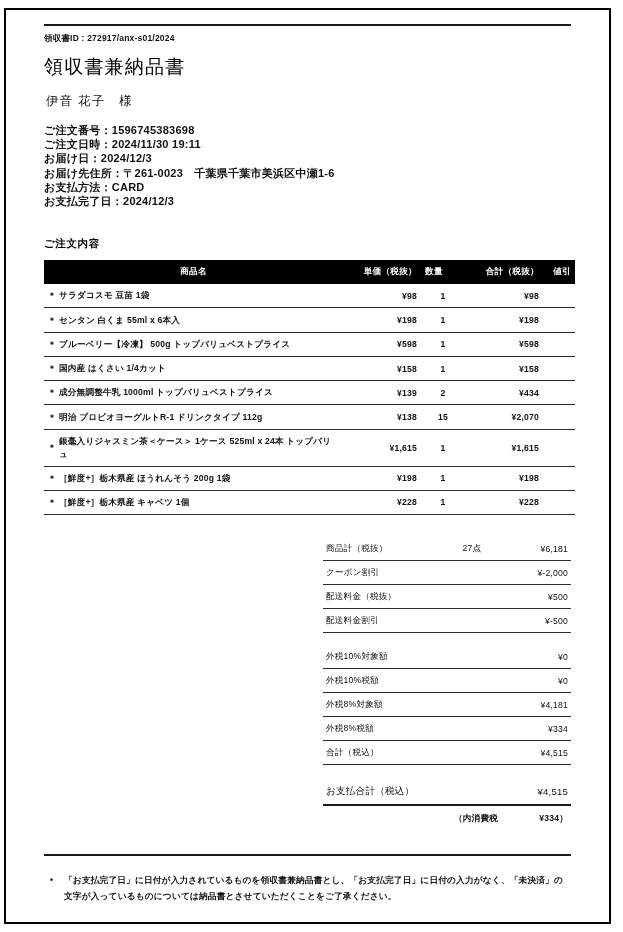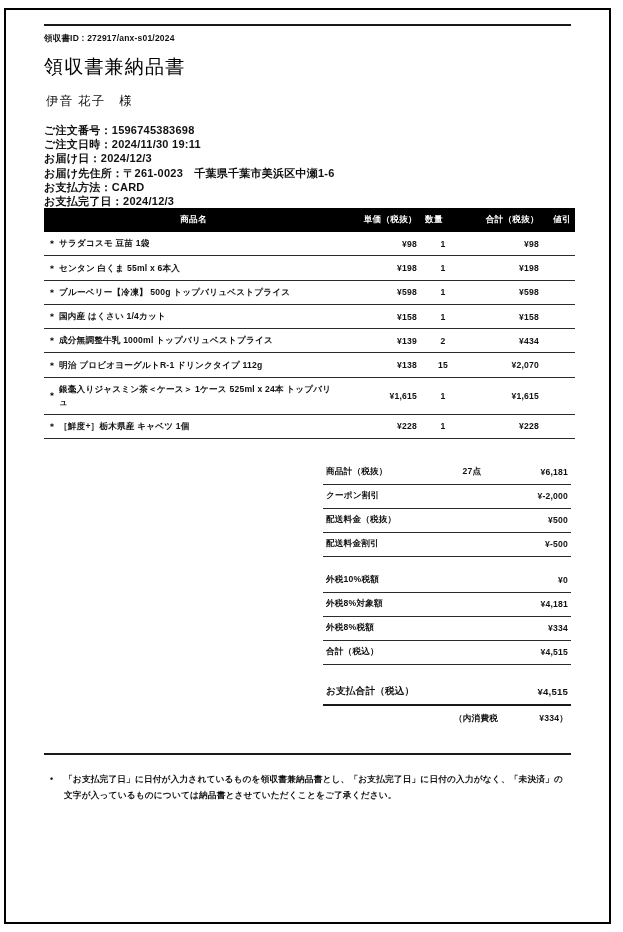--- a/index.html
+++ b/index.html
@@ -148,21 +148,21 @@
     table-layout: fixed;
     width: 248px;
     font-size: 8.6px;
   }
   table.summary col.s-label { width: 120px; }
   table.summary col.s-mid   { width: 58px; }
   table.summary col.s-val   { width: 70px; }
   table.summary td {
     padding: 5.5px 3px;
     border-bottom: 1.3px solid #2b2b2b;
-    font-weight: bold;
+    font-weight: normal;
     color: #111;
     letter-spacing: 0.2px;
     white-space: nowrap;
   }
   td.s-label { text-align: left; }
   td.s-mid   { text-align: center; }
   td.s-val   { text-align: right; }
   tr.gap td {
     border-bottom: none;
     height: 12px;
@@ -228,20 +228,21 @@
 
       <div class="meta">
         <div class="meta-line">ご注文番号：1596745383698</div>
         <div class="meta-line">ご注文日時：2024/11/30 19:11</div>
         <div class="meta-line">お届け日：2024/12/3</div>
         <div class="meta-line">お届け先住所：〒261-0023　千葉県千葉市美浜区中瀬1-6</div>
         <div class="meta-line">お支払方法：CARD</div>
         <div class="meta-line">お支払完了日：2024/12/3</div>
       </div>
 
+      <div class="section-title">ご注文内容</div>
 
       <table class="items">
         <colgroup>
           <col class="w-name">
             <col class="w-unit">
             <col class="w-qty">
             <col class="w-total">
             <col class="w-disc">
         </colgroup>
         <thead>
@@ -297,20 +298,27 @@
               <td class="c-disc"></td>
             </tr>
             <tr>
               <td class="c-name"><span class="star">＊</span><span class="pname">銀毫入りジャスミン茶＜ケース＞ 1ケース 525ml x 24本 トップバリュ</span></td>
               <td class="c-unit">¥1,615</td>
               <td class="c-qty">1</td>
               <td class="c-total">¥1,615</td>
               <td class="c-disc"></td>
             </tr>
             <tr>
+              <td class="c-name"><span class="star">＊</span><span class="pname">［鮮度+］栃木県産 ほうれんそう 200g 1袋</span></td>
+              <td class="c-unit">¥198</td>
+              <td class="c-qty">1</td>
+              <td class="c-total">¥198</td>
+              <td class="c-disc"></td>
+            </tr>
+            <tr>
               <td class="c-name"><span class="star">＊</span><span class="pname">［鮮度+］栃木県産 キャベツ 1個</span></td>
               <td class="c-unit">¥228</td>
               <td class="c-qty">1</td>
               <td class="c-total">¥228</td>
               <td class="c-disc"></td>
             </tr>
           </tbody>
       </table>
 
       <div class="summary-wrap">
@@ -340,20 +348,25 @@
                 <td class="s-label">配送料金割引</td>
                 <td class="s-mid"></td>
                 <td class="s-val">¥-500</td>
               </tr>
               <tr class="gap">
                 <td></td>
                 <td></td>
                 <td></td>
               </tr>
               <tr>
+                <td class="s-label">外税10%対象額</td>
+                <td class="s-mid"></td>
+                <td class="s-val">¥0</td>
+              </tr>
+              <tr>
                 <td class="s-label">外税10%税額</td>
                 <td class="s-mid"></td>
                 <td class="s-val">¥0</td>
               </tr>
               <tr>
                 <td class="s-label">外税8%対象額</td>
                 <td class="s-mid"></td>
                 <td class="s-val">¥4,181</td>
               </tr>
               <tr>

